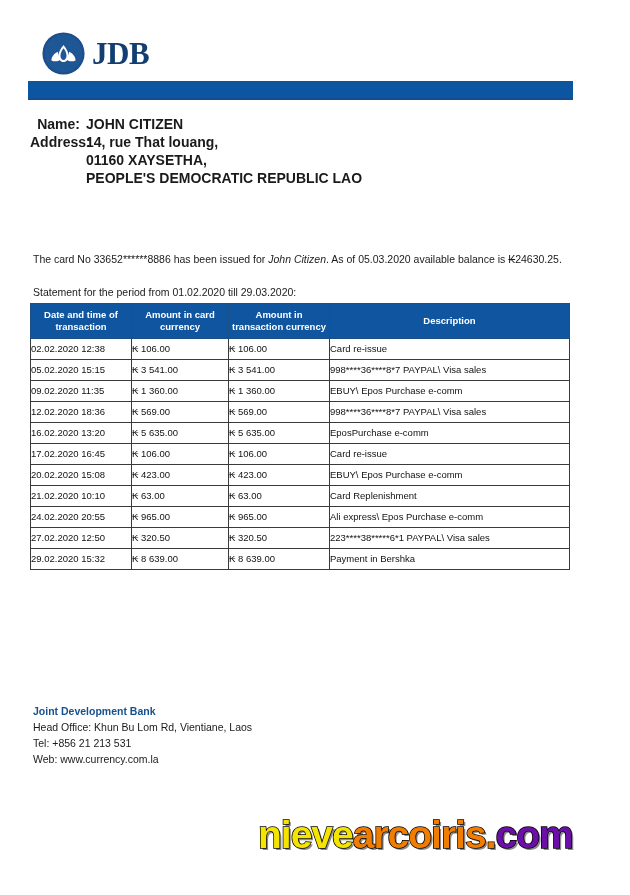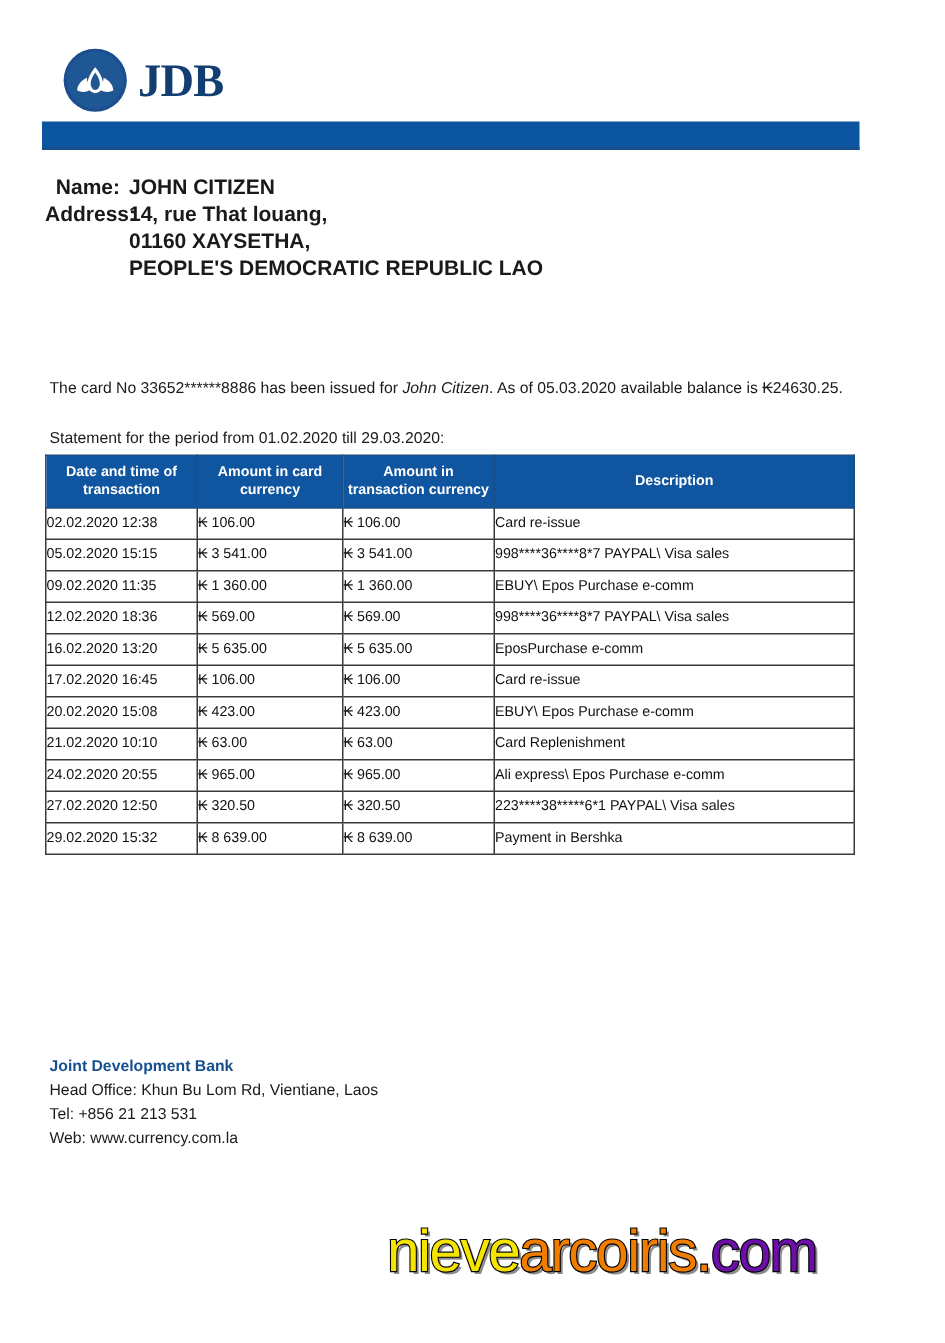--- a/index.html
+++ b/index.html
@@ -129,21 +129,21 @@
   .footer .bank {
     font-weight: bold;
     color: #17508E;
   }
 
   
   .watermark {
     position: absolute;
     left: 258px; top: 815px;
     font-family: "Liberation Sans", sans-serif;
-    font-weight: normal;
+    font-weight: bold;
     font-size: 39px;
     letter-spacing: -1px;
     line-height: 1;
     white-space: nowrap;
     -webkit-text-stroke: 1.5px #000000;
     paint-order: stroke fill;
     text-shadow: 2px 2px 0 rgba(0,0,0,0.45);
   }
   .watermark .w1 { color: #F5E400; }
   .watermark .w2 { color: #F07D00; }

